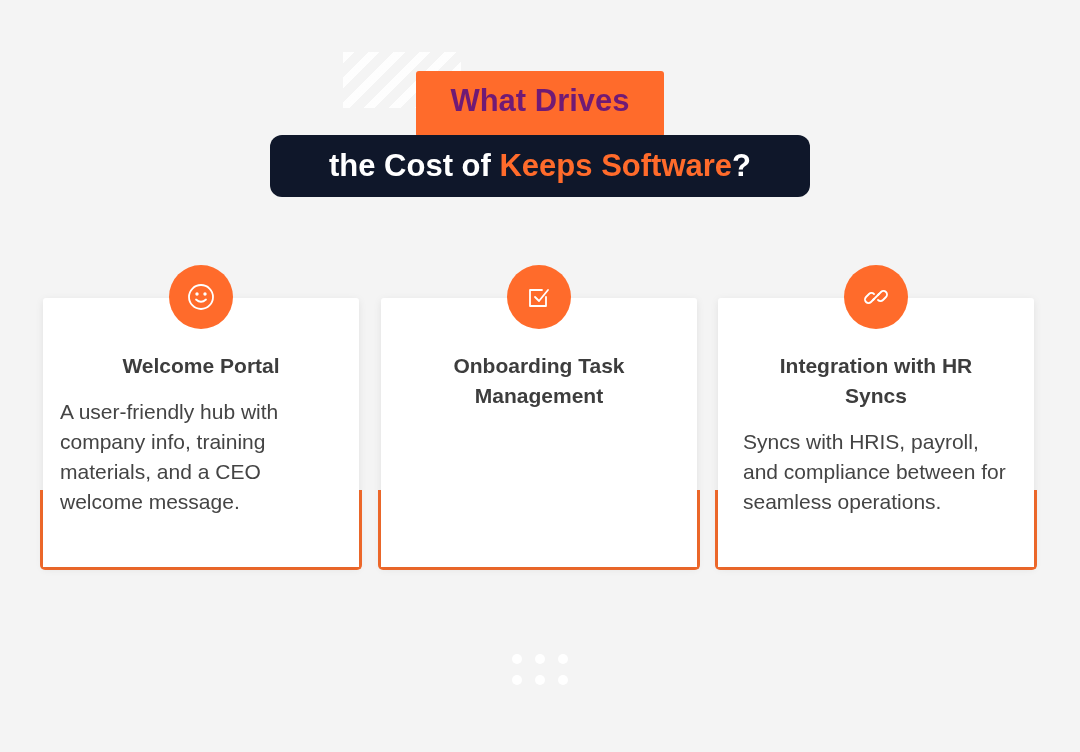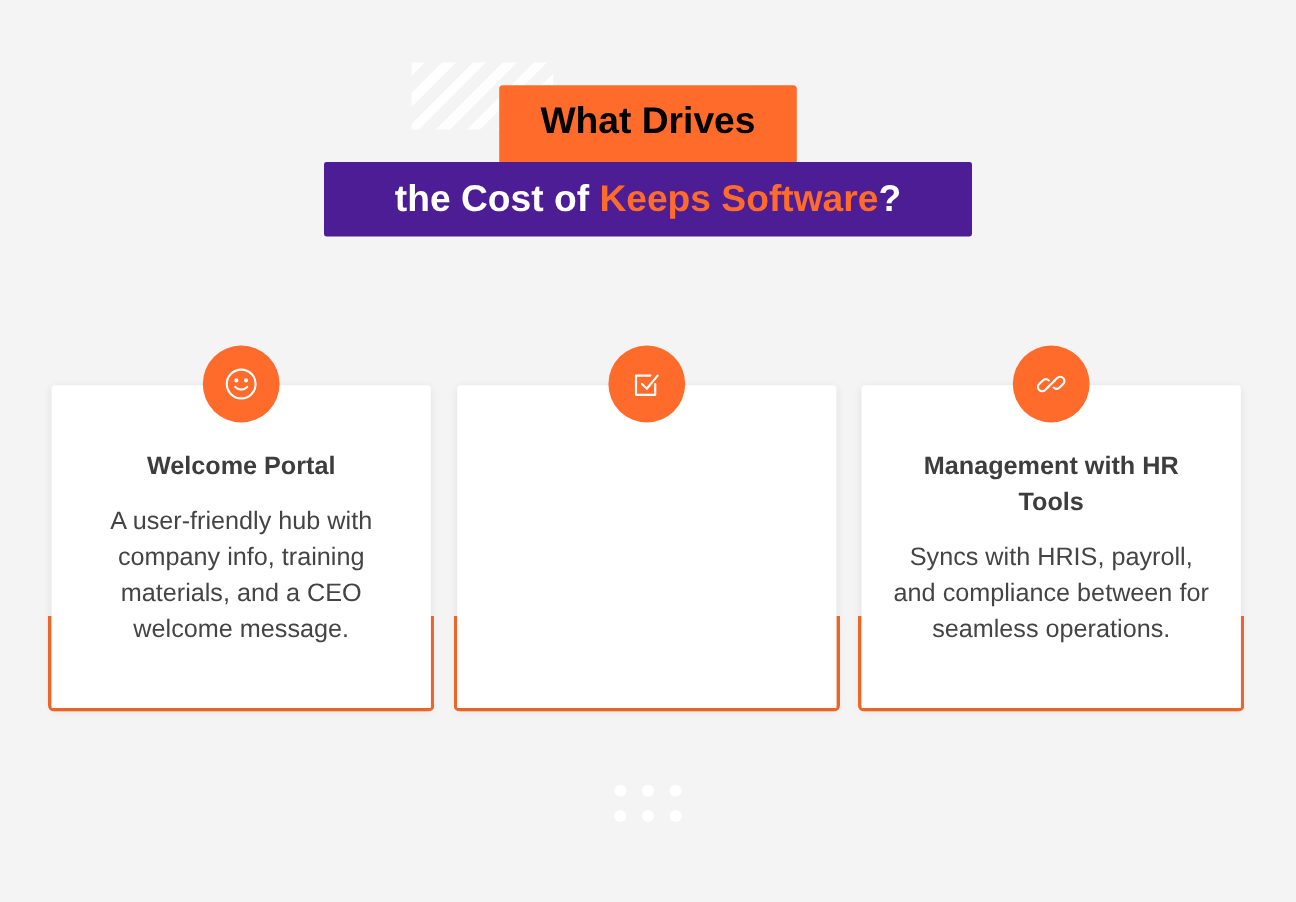--- a/index.html
+++ b/index.html
@@ -11,33 +11,33 @@
     font-family: "Liberation Sans", sans-serif;
   }
   .stripes {
     position: absolute; left: 343px; top: 52px; width: 118px; height: 56px;
     background: repeating-linear-gradient(135deg, #ffffff 0 8px, transparent 8px 18px);
     opacity: 0.9;
   }
   .title-top {
     position: absolute; left: 416px; top: 71px; width: 248px; height: 66px;
     background: #ff6b2b; border-radius: 3px;
-    color: #000000; font-weight: bold; font-size: 31px;
+    color: #701a75; font-weight: bold; font-size: 31px;
     display: flex; align-items: center; justify-content: center;
     padding-bottom: 6px; box-sizing: border-box;
   }
   .title-bottom {
     position: absolute; left: 270px; top: 135px; width: 540px; height: 62px;
-    background: #4c1d95; border-radius: 2px;
+    background: #0f172a; border-radius: 12px;
     color: #fff; font-weight: bold; font-size: 31px;
     display: flex; align-items: center; justify-content: center;
   }
   .title-bottom .accent { color: #ff6b2b; }
   .card {
-    position: absolute; top: 321px; width: 322px; height: 272px;
+    position: absolute; top: 298px; width: 322px; height: 272px;
     box-sizing: border-box;
   }
   .card .accent-frame {
     position: absolute; left: 0; right: 0; bottom: 0; height: 80px;
     border: 3px solid #f26a2b; border-top: none; border-radius: 0 0 5px 5px;
     box-sizing: border-box;
   }
   .card .panel {
     position: absolute; left: 3px; right: 3px; top: 0; bottom: 3px;
     background: #fff; border-radius: 3px 3px 0 0;
@@ -49,21 +49,21 @@
     background: #ff6b2b;
     display: flex; align-items: center; justify-content: center;
   }
   .card .heading {
     position: absolute; left: 10px; right: 10px; top: 53px;
     text-align: center; font-weight: bold; font-size: 21px; line-height: 30px;
     color: #3d3d3d;
   }
   .card .body {
     position: absolute; left: 20px; right: 20px;
-    text-align: center; font-size: 21px; line-height: 30px;
+    text-align: left; font-size: 21px; line-height: 30px;
     color: #444;
   }
   .dots {
     position: absolute; left: 512px; top: 654px; width: 58px; height: 32px;
     display: grid; grid-template-columns: repeat(3, 10px); grid-template-rows: repeat(2, 10px);
     column-gap: 13px; row-gap: 11px;
   }
   .dots span { width: 10px; height: 10px; border-radius: 50%; background: #fff; display: block; }
 </style>
 </head>
@@ -97,33 +97,34 @@
 
 <div class="card" style="left:378px">
   <div class="accent-frame"></div>
   <div class="panel"></div>
   <div class="icon-circle">
     <svg width="30" height="30" viewBox="0 0 30 30" fill="none" stroke="#fff" stroke-width="1.8" stroke-linecap="round" stroke-linejoin="round">
       <path d="M22 15 V24 H6 V8 H18"></path>
       <path d="M11 15 L15 19 L24 8"></path>
     </svg>
   </div>
+  <div class="heading" style="left:40px;right:40px">Onboarding Task Management</div>
 </div>
 
 <div class="card" style="left:715px">
   <div class="accent-frame"></div>
   <div class="panel"></div>
   <div class="icon-circle">
     <svg width="30" height="30" viewBox="0 0 30 30" fill="none" stroke="#fff" stroke-width="1.8" stroke-linecap="round">
       <path d="M13 17 L10 20 a3.5 3.5 0 0 1 -5 -5 L8 12 a3.5 3.5 0 0 1 5 0"></path>
       <path d="M17 13 L20 10 a3.5 3.5 0 0 1 5 5 L22 18 a3.5 3.5 0 0 1 -5 0"></path>
       <path d="M12 18 L18 12"></path>
     </svg>
   </div>
-  <div class="heading" style="left:40px;right:40px">Management with HR Tools</div>
+  <div class="heading" style="left:40px;right:40px">Integration with HR Syncs</div>
   <div class="body" style="top:129px;left:28px;right:28px">Syncs with HRIS, payroll, and compliance between for seamless operations.</div>
 </div>
 
 <div class="dots">
   <span></span>
   <span></span>
   <span></span>
   <span></span>
   <span></span>
   <span></span>

